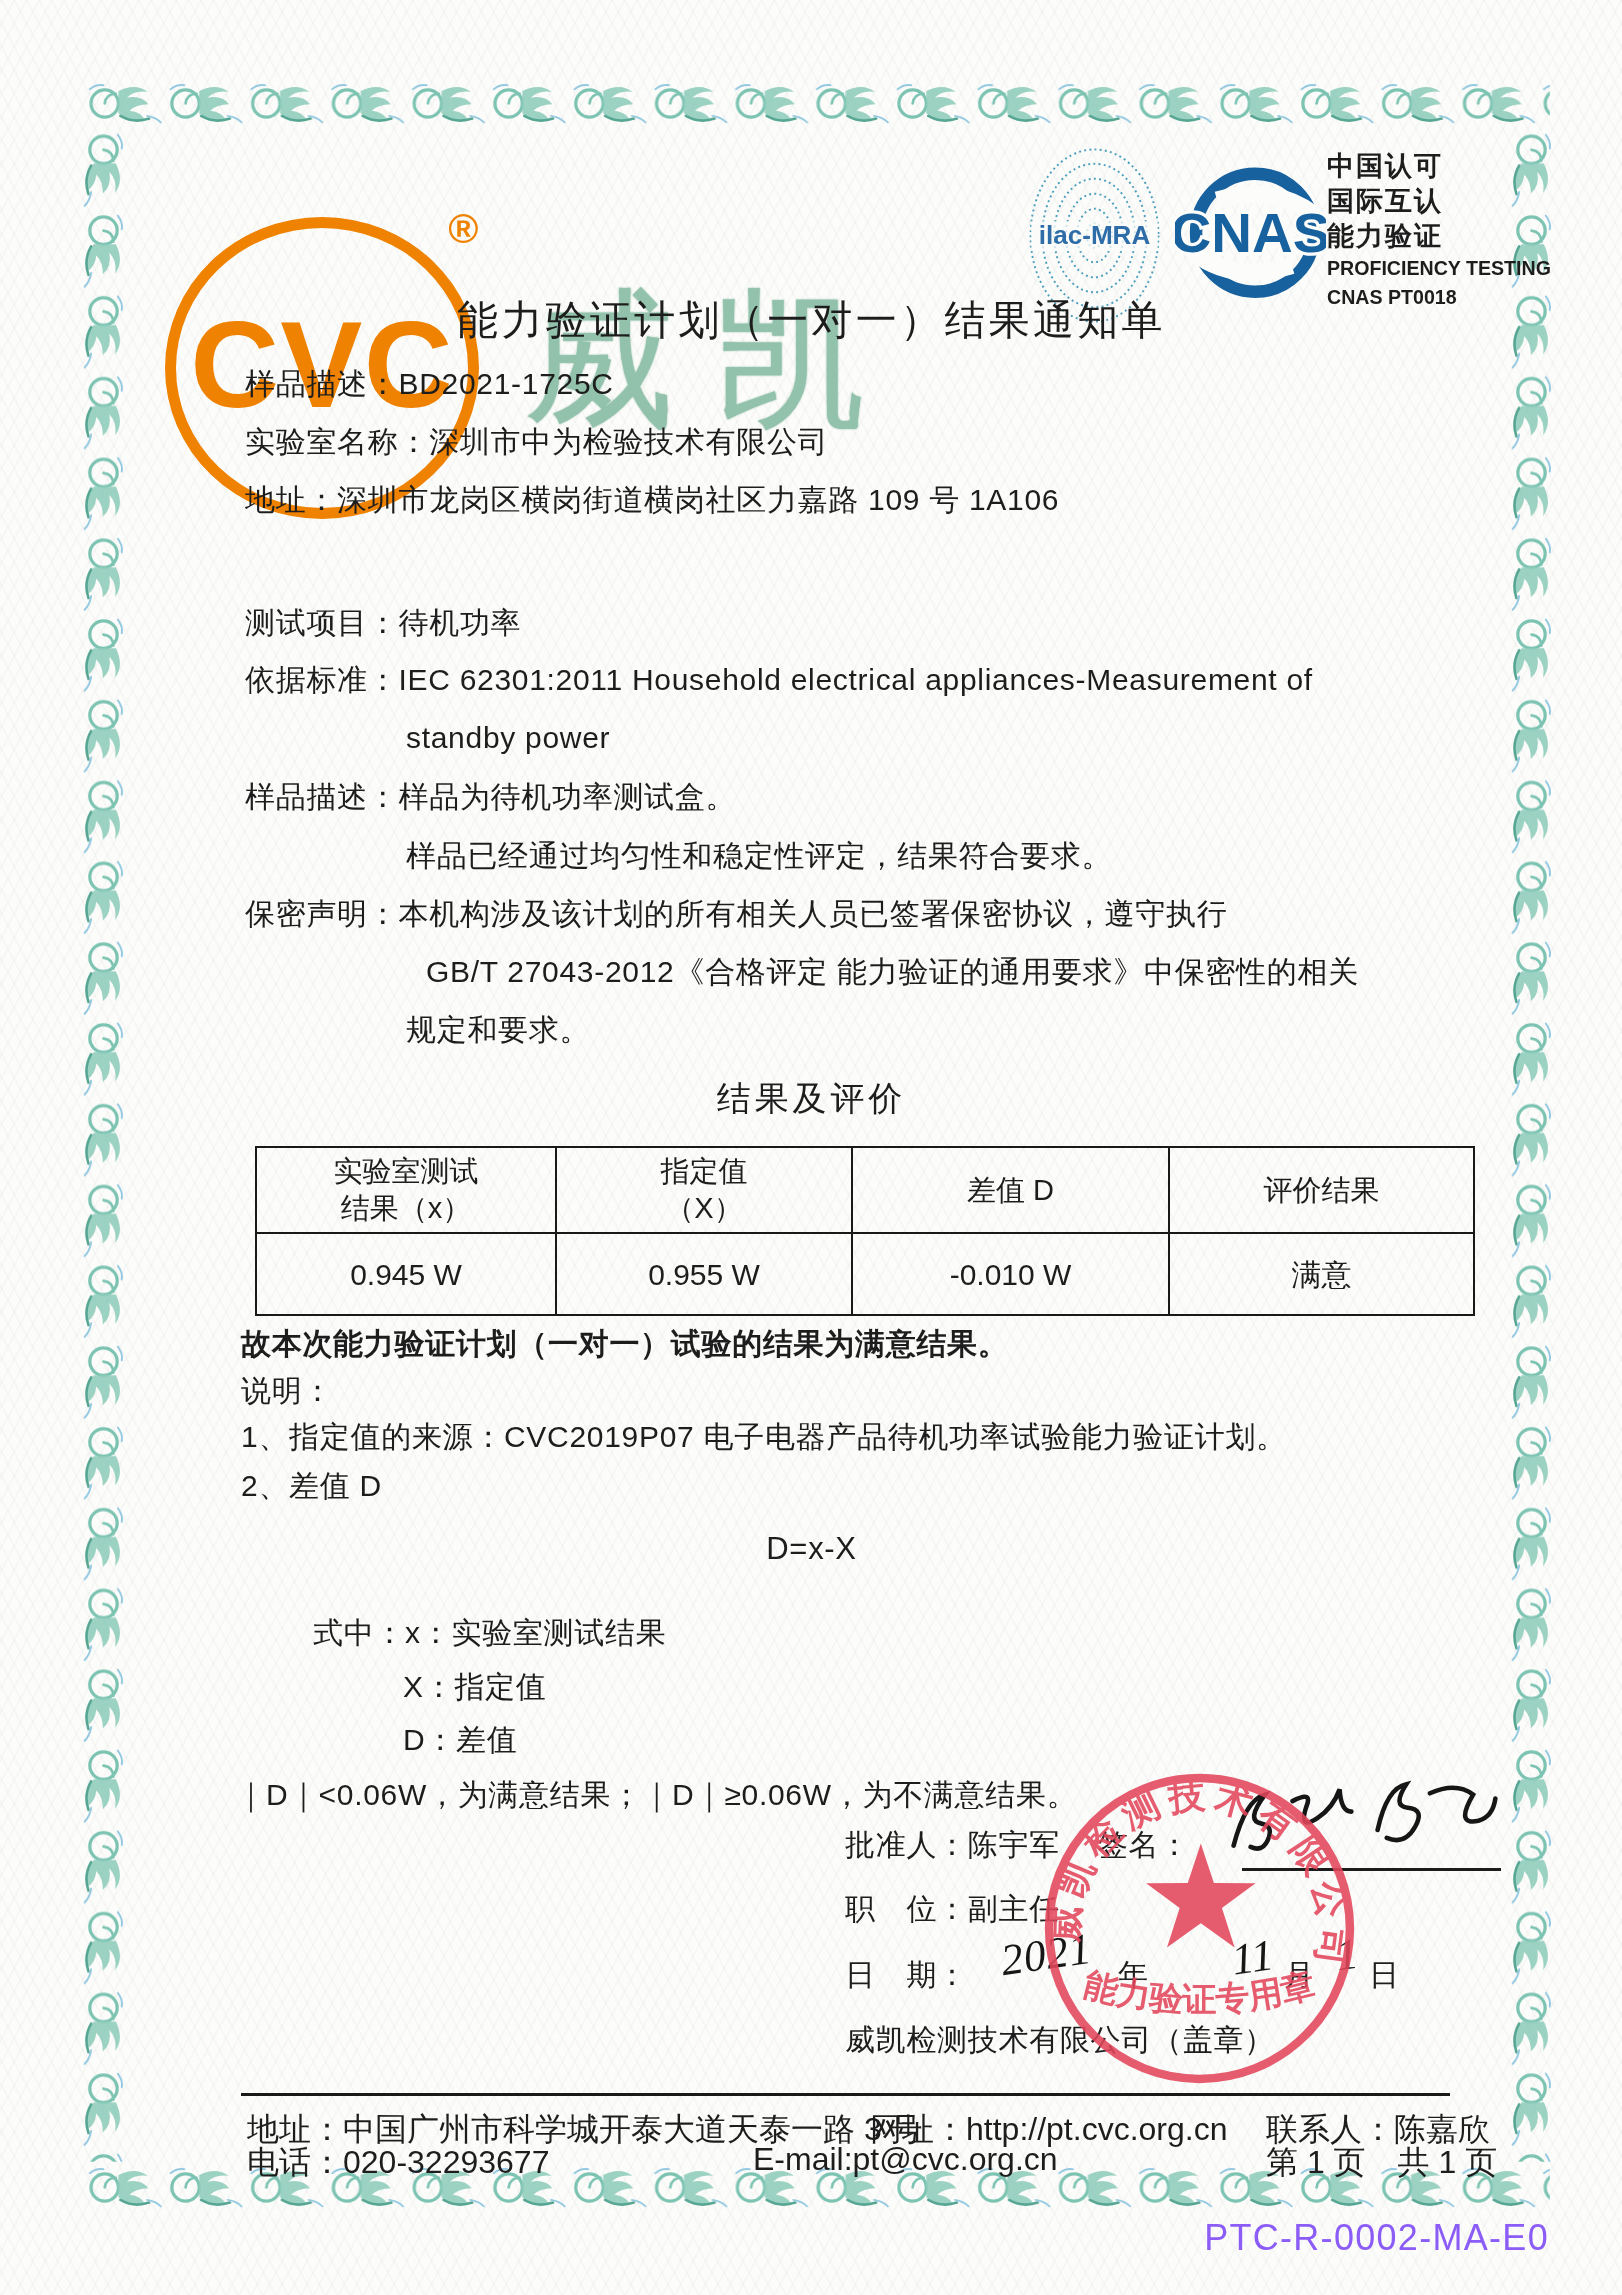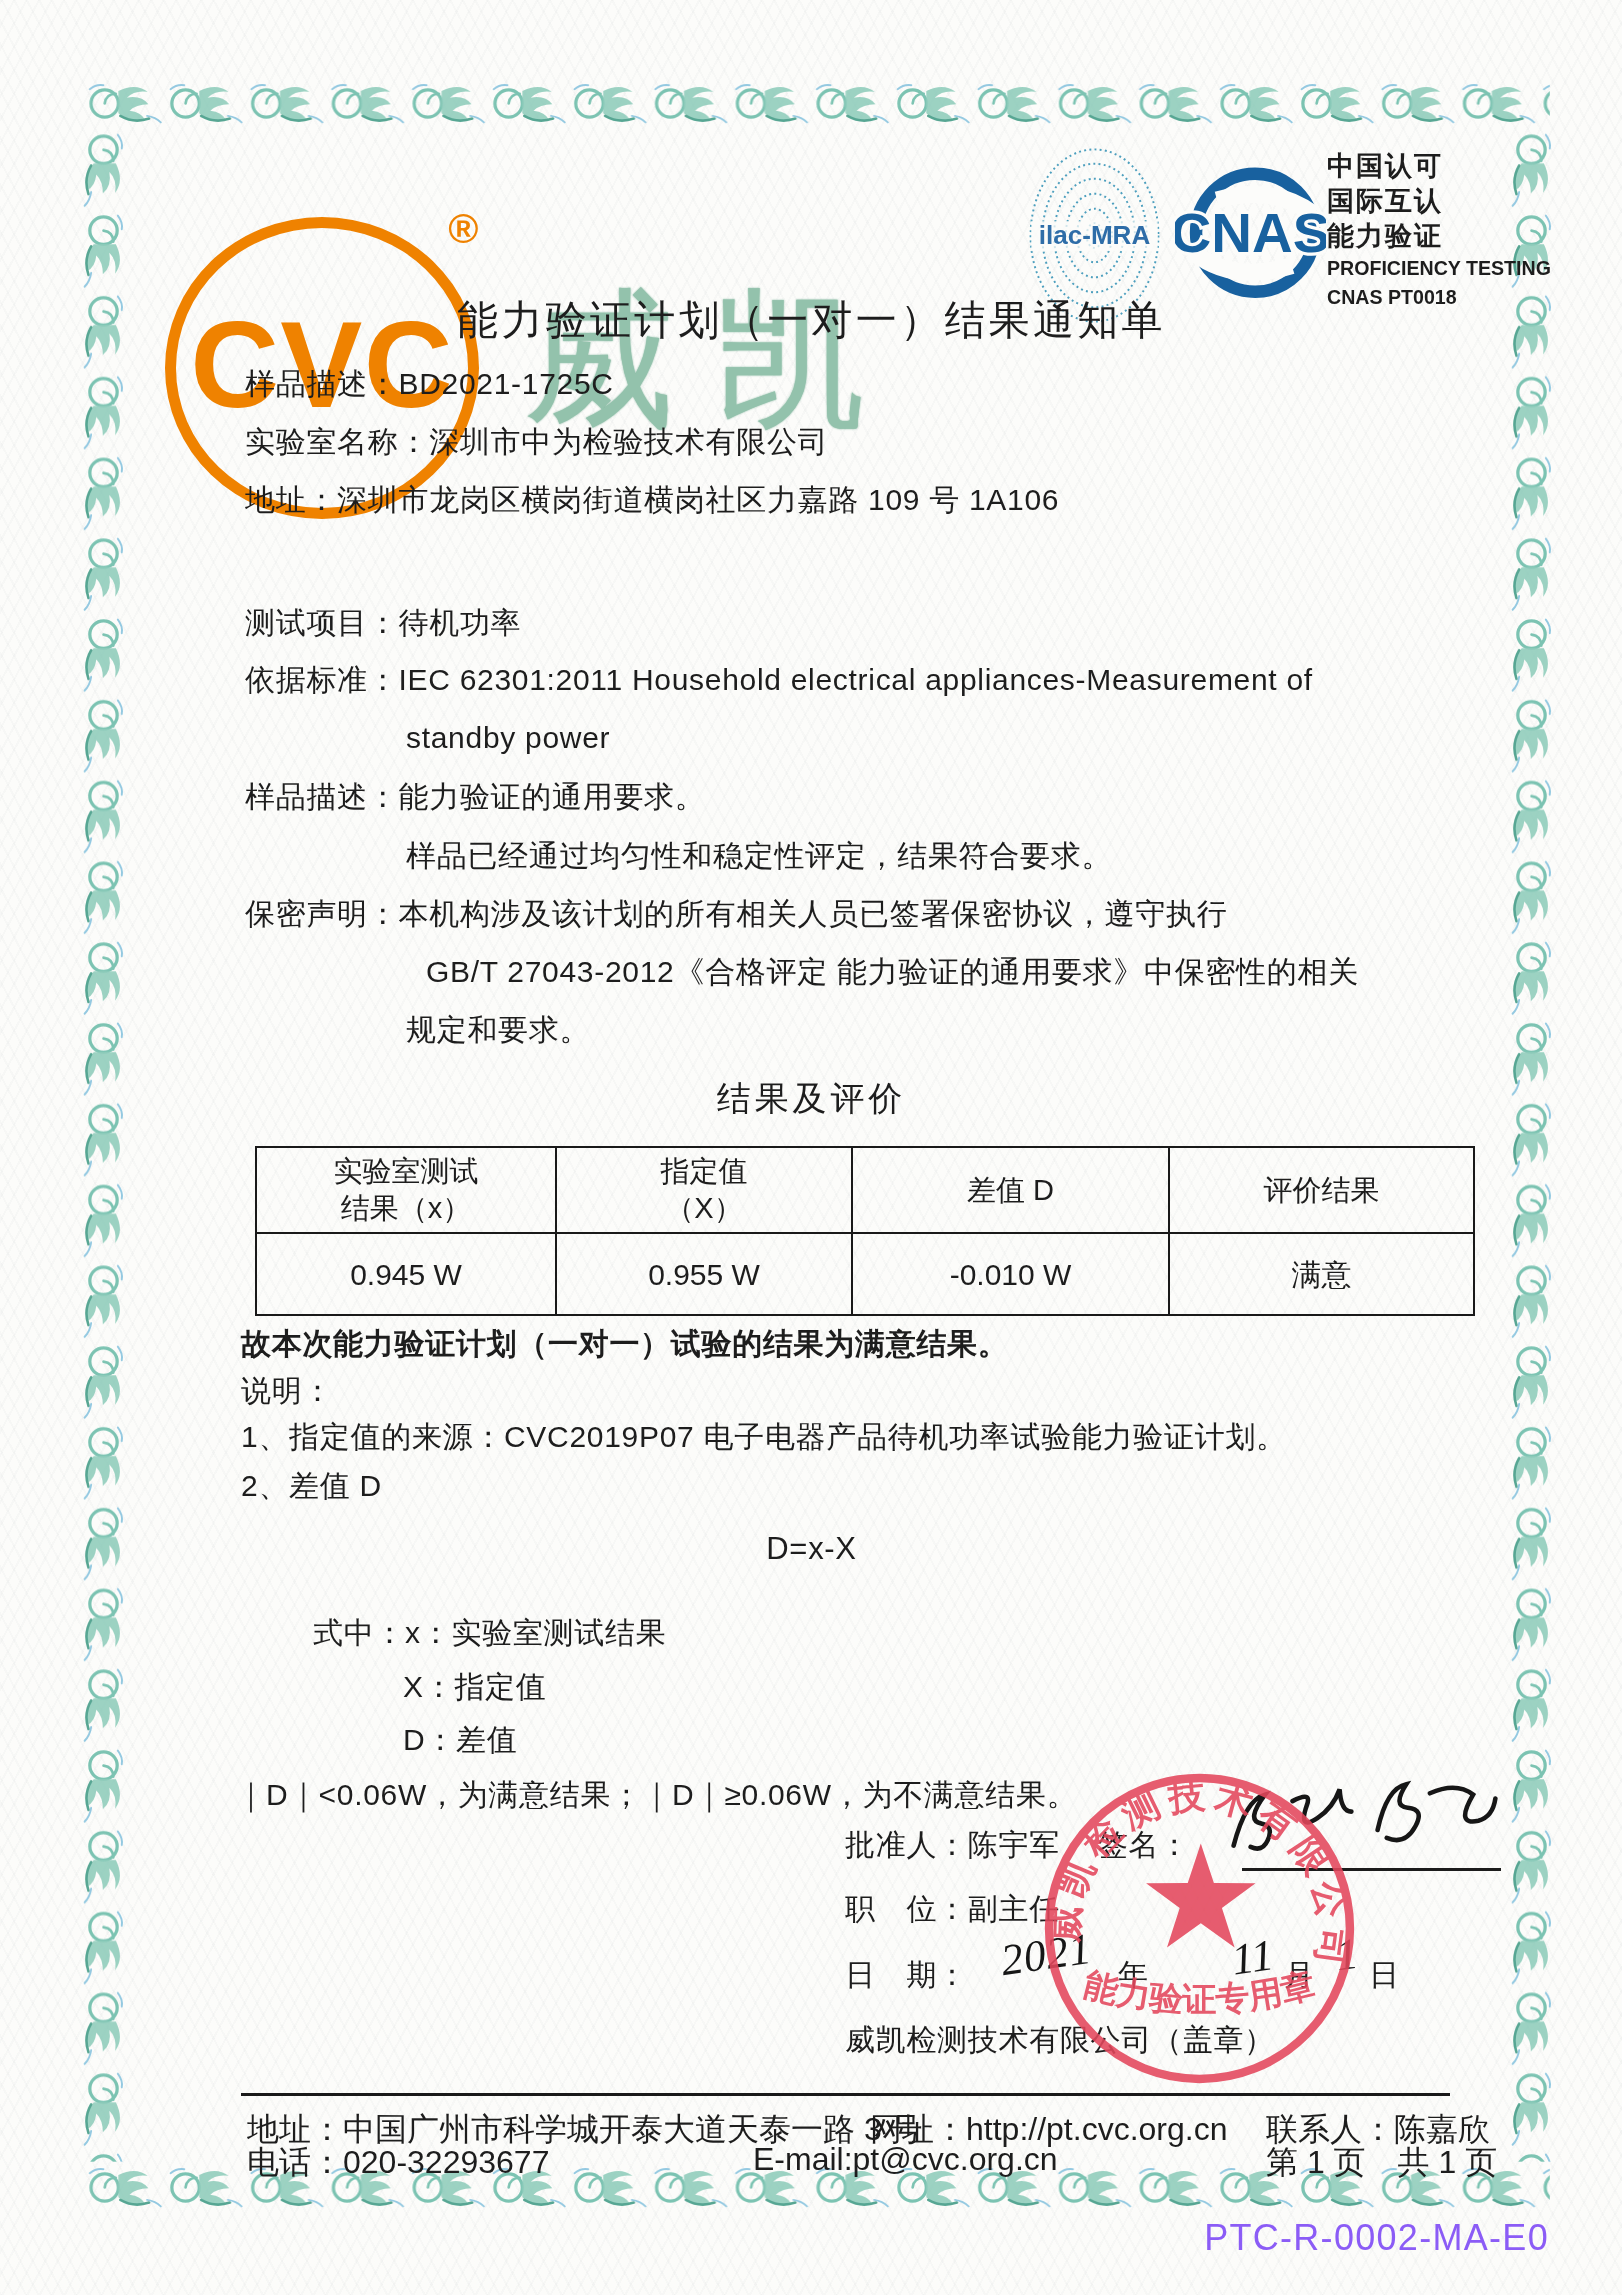--- a/index.html
+++ b/index.html
@@ -129,21 +129,21 @@
   </div>
 
   <div class="ln" style="left:245px;top:605px">
     <span>测试项目：</span><span>待机功率</span>
   </div>
   <div class="ln" style="left:245px;top:662px">
     <span>依据标准：</span><span>IEC 62301:2011 Household electrical appliances-Measurement of</span>
   </div>
   <div class="ln" style="left:406px;top:720px">standby power</div>
   <div class="ln" style="left:245px;top:779px">
-    <span>样品描述：</span><span>能力验证的通用要求。</span>
+    <span>样品描述：</span><span>样品为待机功率测试盒。</span>
   </div>
   <div class="ln" style="left:406px;top:838px">样品已经通过均匀性和稳定性评定，结果符合要求。</div>
   <div class="ln" style="left:245px;top:896px">
     <span>保密声明：</span><span>本机构涉及该计划的所有相关人员已签署保密协议，遵守执行</span>
   </div>
   <div class="ln" style="left:426px;top:954px">GB/T 27043-2012《合格评定 能力验证的通用要求》中保密性的相关</div>
   <div class="ln" style="left:406px;top:1012px">规定和要求。</div>
 
   <div class="ln center" style="top:1078px;font-size:34px;letter-spacing:3.9px">结果及评价</div>
 

